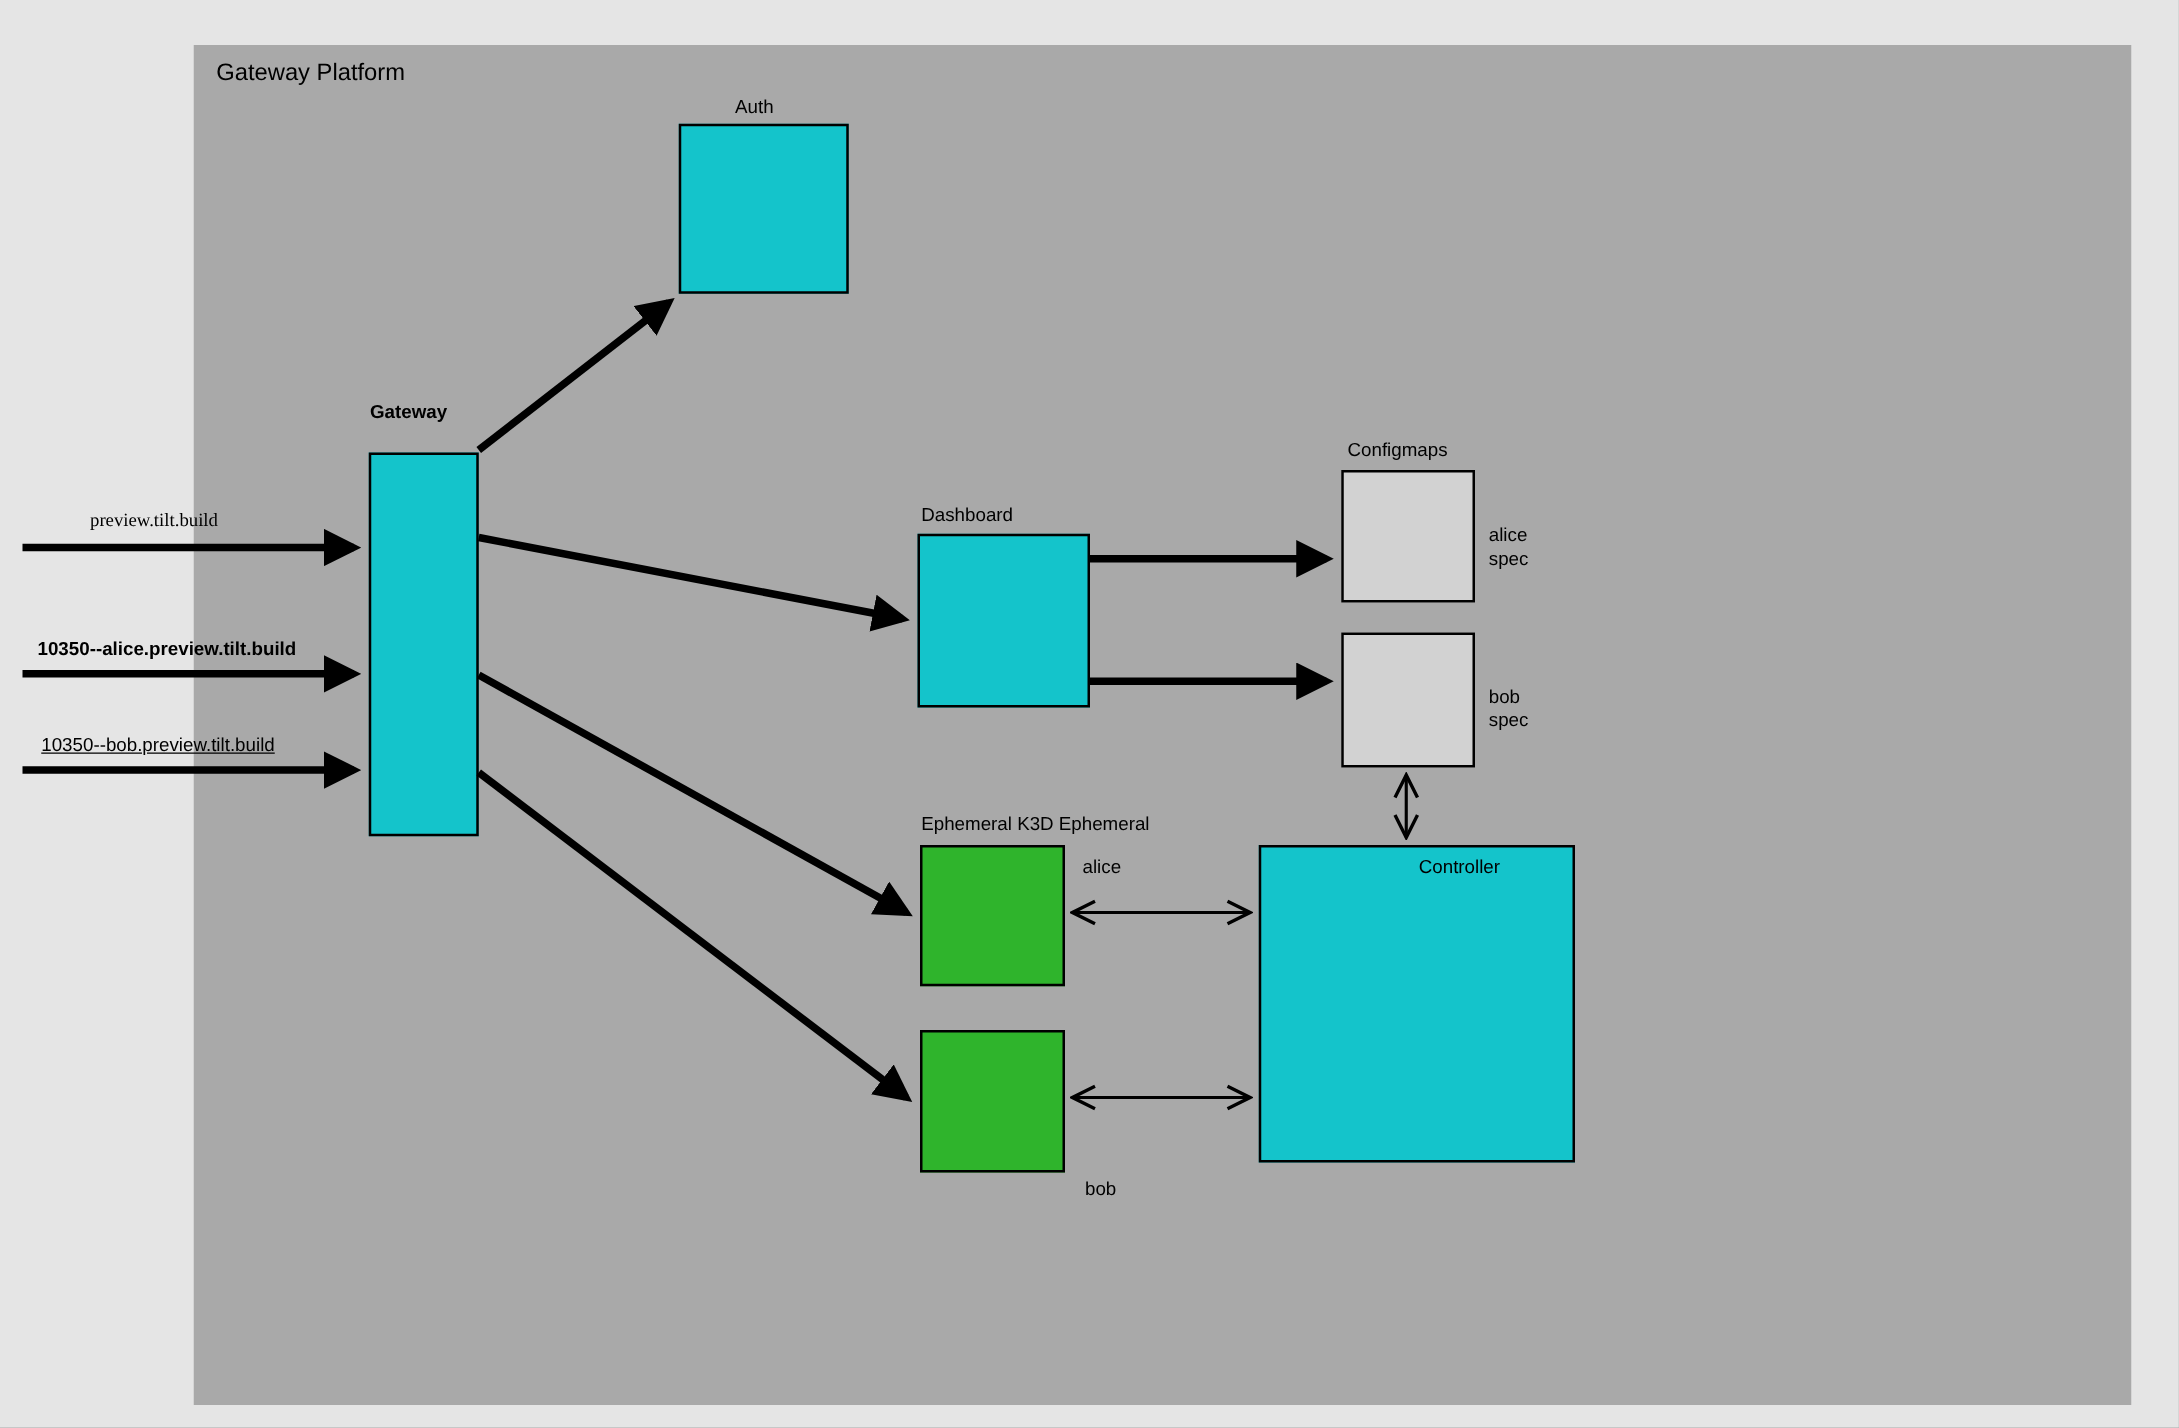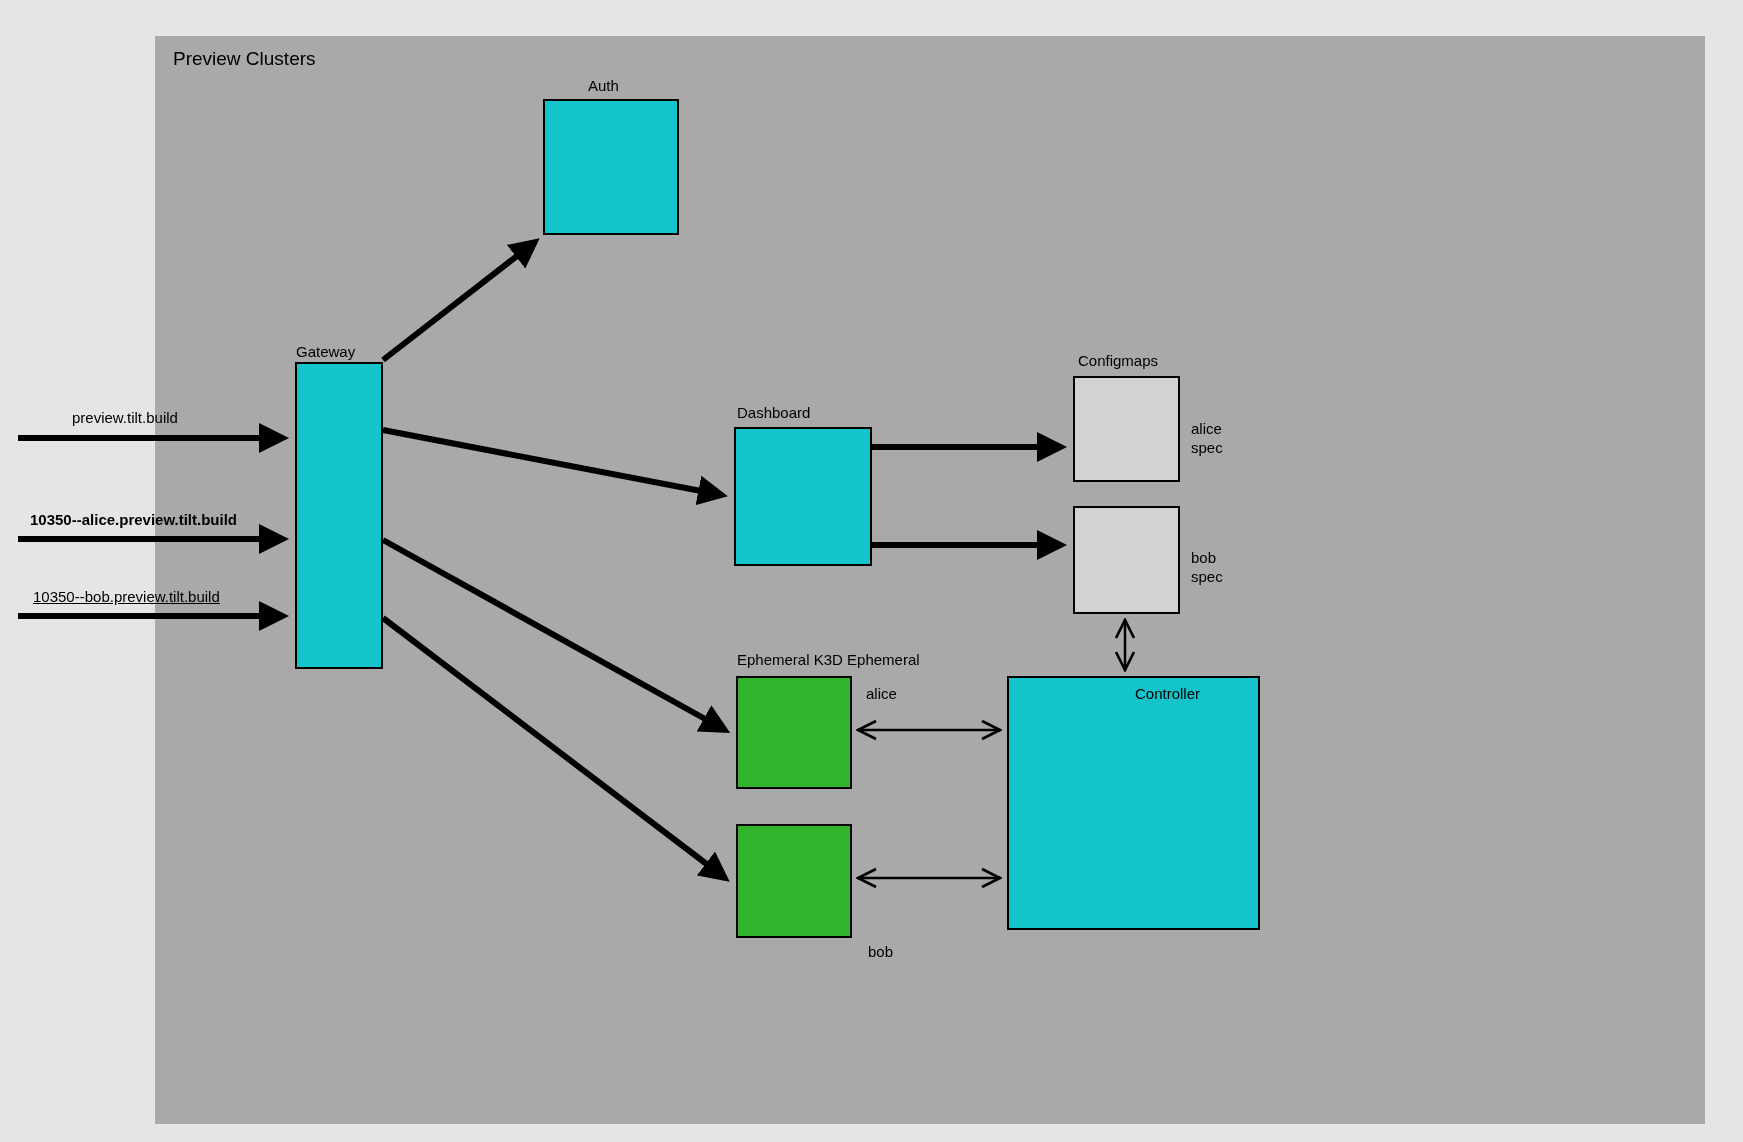--- a/index.html
+++ b/index.html
@@ -48,28 +48,28 @@
       top: 0;
       width: 1743px;
       height: 1142px;
       pointer-events: none;
     }
   </style>
 </head>
 <body>
 
 <div class="platform-container">
-  <div class="platform-title">Preview Clusters</div>
+  <div class="platform-title">Gateway Platform</div>
 </div>
 
-<div class="label" style="left:72px; top:409px;">preview.tilt.build</div>
+<div class="label" style="left:72px; top:409px;font-family:Liberation Serif, serif;">preview.tilt.build</div>
 <div class="label" style="left:30px; top:511px;font-weight:bold;">10350--alice.preview.tilt.build</div>
 <div class="label" style="left:33px; top:588px;text-decoration:underline;">10350--bob.preview.tilt.build</div>
 
-<div class="label" style="left:296px; top:343px;">Gateway</div>
+<div class="label" style="left:296px; top:321px;font-weight:bold;">Gateway</div>
 <div class="node node-cyan" style="left:295px; top:362px; width:88px; height:307px;"></div>
 
 <div class="label" style="left:588px; top:77px;">Auth</div>
 <div class="node node-cyan" style="left:543px; top:99px; width:136px; height:136px;"></div>
 
 <div class="label" style="left:737px; top:404px;">Dashboard</div>
 <div class="node node-cyan" style="left:734px; top:427px; width:138px; height:139px;"></div>
 
 <div class="label" style="left:1078px; top:352px;">Configmaps</div>
 <div class="node node-grey" style="left:1073px; top:376px; width:107px; height:106px;"></div>

